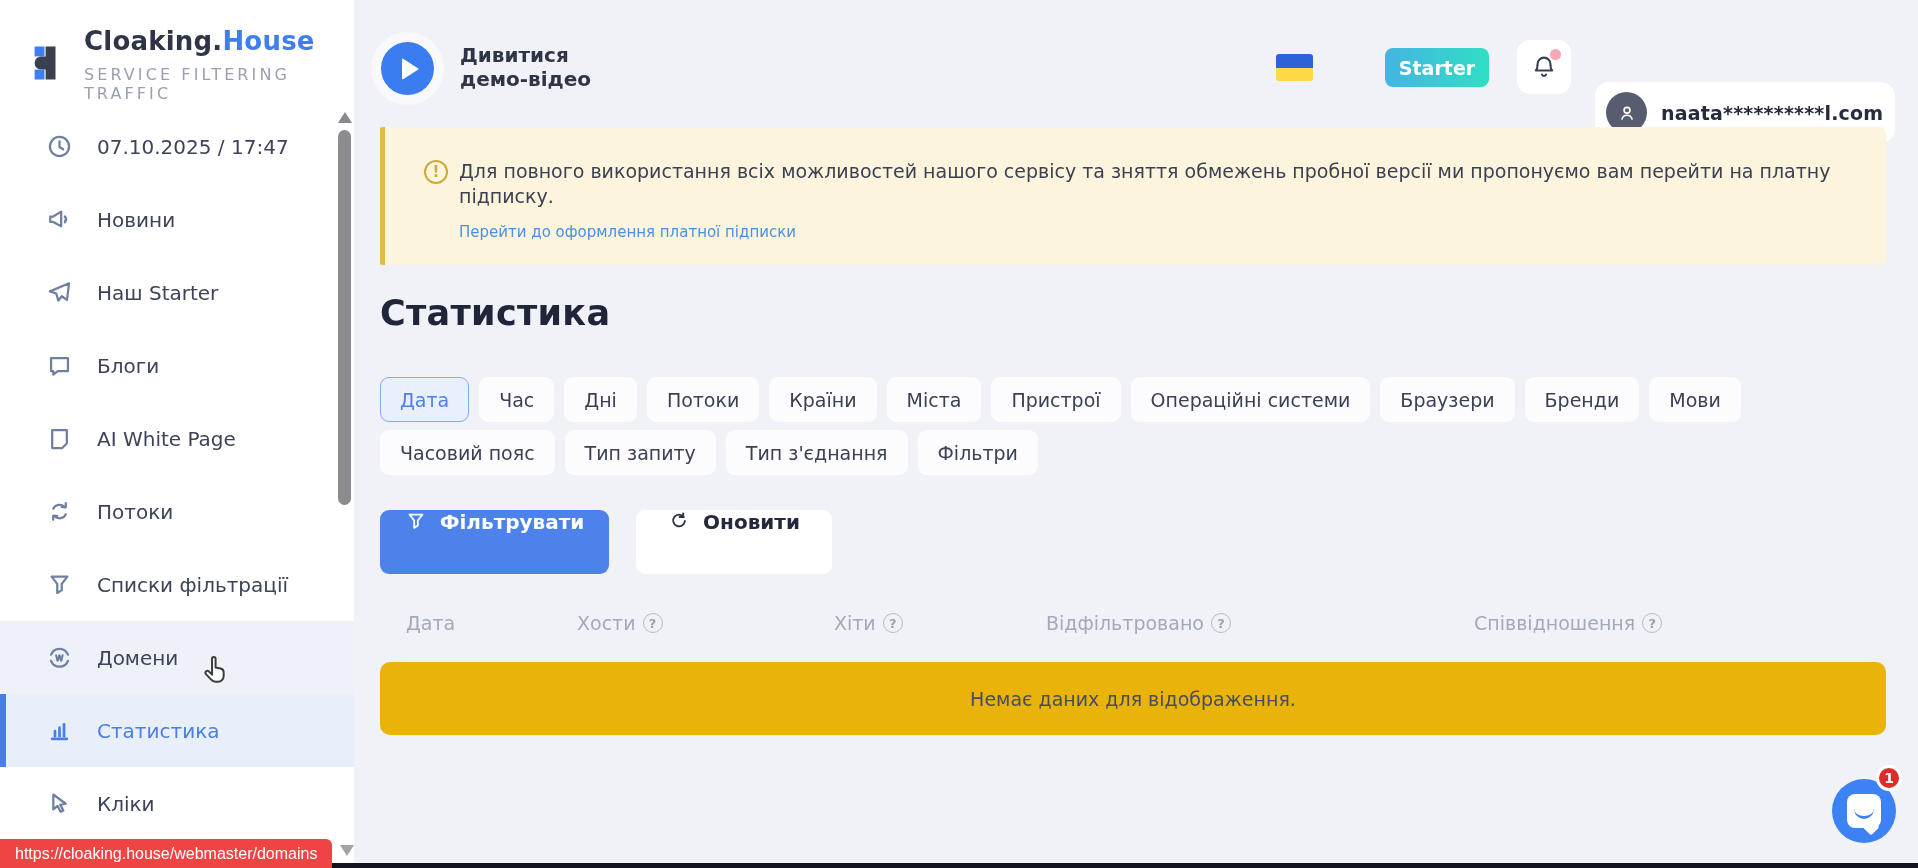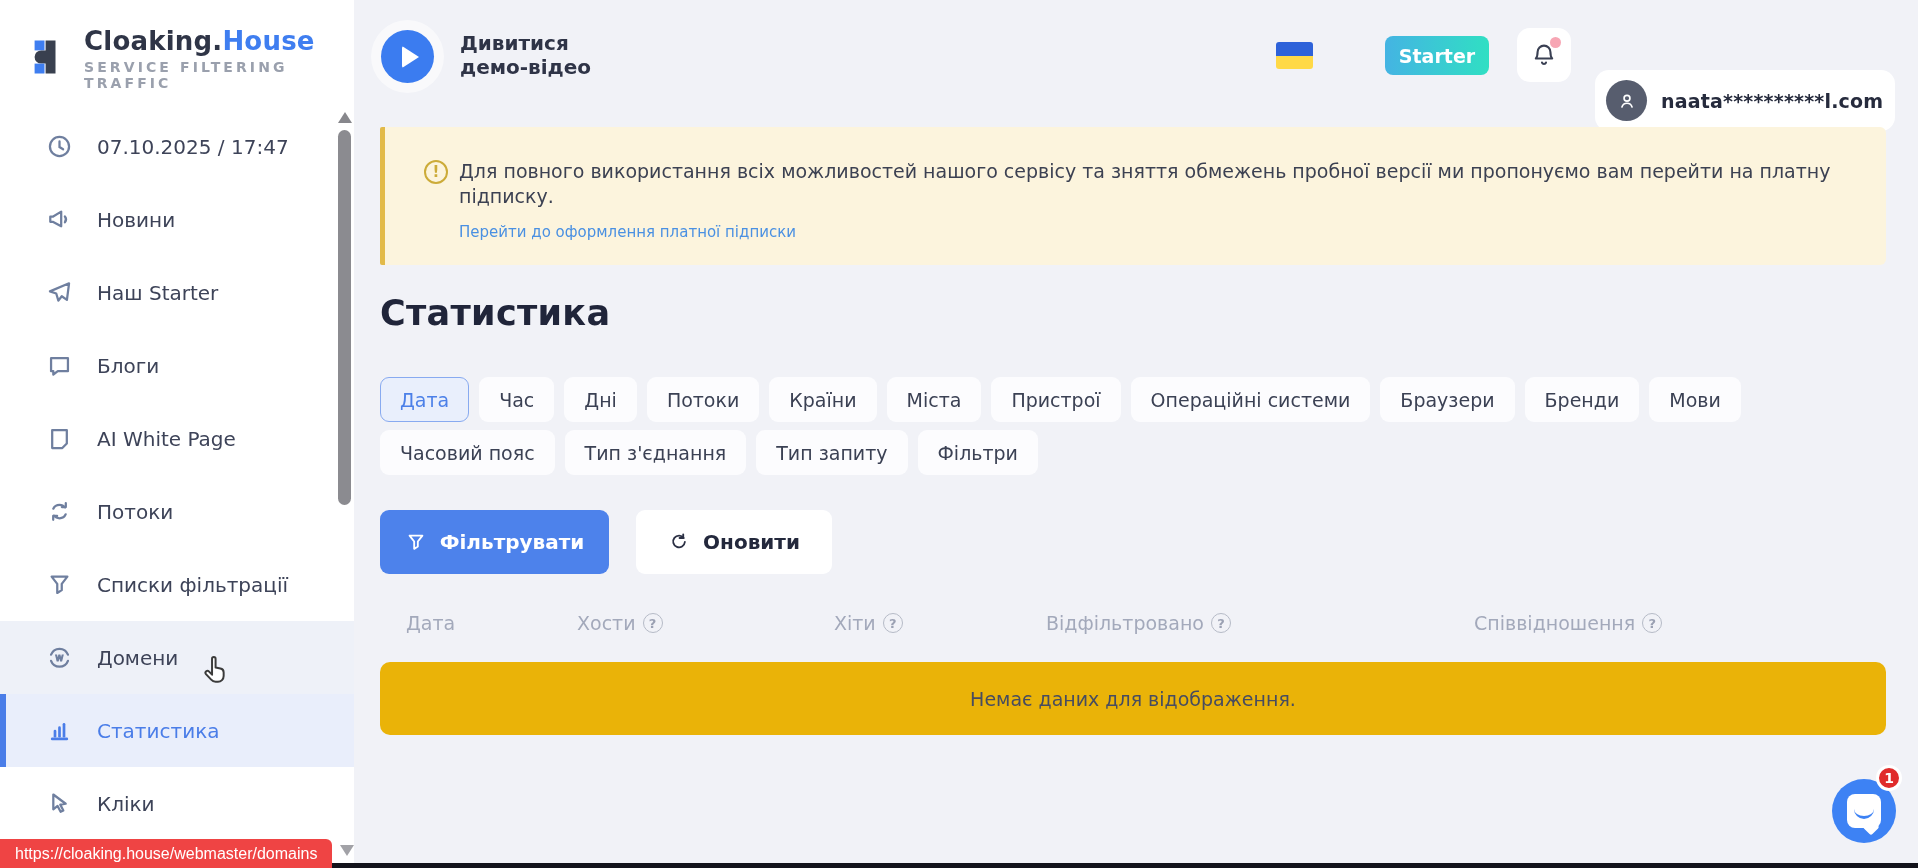--- a/index.html
+++ b/index.html
@@ -5,39 +5,39 @@
   * { margin:0; padding:0; box-sizing:border-box; }
   html,body { width:1918px; height:868px; overflow:hidden; }
   body { font-family:"DejaVu Sans","Liberation Sans",sans-serif; background:#f1f2f7; position:relative; }
   .screen { position:absolute; inset:0; }
 
   
   .sidebar { position:absolute; left:0; top:0; width:354px; height:868px; background:#ffffff; z-index:2; }
   .logo { display:flex; align-items:center; gap:12px; padding:26px 0 0 28px; }
   .logo-text .brand-line { font-size:26px; font-weight:700; color:#2f3547; letter-spacing:.2px; }
   .logo-text .brand-line .accent { color:#3f7ef0; }
-  .logo-text .tagline { font-size:14px; letter-spacing:3.1px; color:#9aa0ad; margin-top:3px; font-weight:700; }
+  .logo-text .tagline { font-size:16px; letter-spacing:3.1px; color:#9aa0ad; margin-top:9px; font-weight:400; }
   .menu { position:absolute; top:110px; left:0; width:354px; }
   .menu-item { height:73px; display:flex; align-items:center; padding-left:46px; gap:24px;
                color:#3d4358; font-size:20px; font-weight:500; position:relative; cursor:pointer; }
   .menu-item .mi-icon { width:27px; height:27px; flex:0 0 27px; color:#6f7f9f; display:flex; align-items:center; justify-content:center; }
   .menu-item.hovered { background:#eef1f8; }
   .menu-item.active { background:#e9eefb; color:#4a7de8; box-shadow:inset 6px 0 0 #4a7de8; }
   .menu-item.active .mi-icon { color:#4a7de8; }
   .mi-icon svg { width:100%; height:100%; }
 
   
   .sb-scroll-thumb { position:absolute; left:338px; top:130px; width:13px; height:375px; border-radius:7px; background:#8b8b90; z-index:3; }
   .sb-arrow-up { position:absolute; left:338px; top:112px; width:0; height:0; z-index:3;
                  border-left:7px solid transparent; border-right:7px solid transparent; border-bottom:11px solid #87878c; }
   .sb-arrow-down { position:absolute; left:340px; top:845px; width:0; height:0; z-index:4;
                  border-left:7px solid transparent; border-right:7px solid transparent; border-top:11px solid #a2a2a7; }
 
   
-  .topbar { position:absolute; left:354px; top:4px; width:1564px; height:105px; }
+  .topbar { position:absolute; left:354px; top:16px; width:1564px; height:105px; }
   .play-btn { position:absolute; left:27px; top:26px; width:53px; height:53px; border-radius:50%;
               background:#3b7cf0; display:flex; align-items:center; justify-content:center; cursor:pointer;
               box-shadow:0 0 0 10px rgba(255,255,255,.55); }
   .play-tri { width:0; height:0; border-top:11px solid transparent; border-bottom:11px solid transparent;
               border-left:17px solid #ffffff; margin-left:5px; border-radius:2px; }
   .demo-label { position:absolute; left:106px; top:27px; width:150px; font-size:20px; line-height:24px;
                 font-weight:700; color:#2f3447; }
   .flag { position:absolute; left:922px; top:38px; width:37px; height:27px; border-radius:3px; overflow:hidden; }
   .flag .f-top { height:50%; background:#2e62d9; }
   .flag .f-bot { height:50%; background:#ffd947; }
@@ -63,21 +63,21 @@
   .banner-link { position:absolute; left:74px; top:96px; font-size:15px; color:#4a90e2; cursor:pointer; }
 
   .page-title { position:absolute; left:380px; top:293px; font-size:35px; font-weight:800; color:#20253a; letter-spacing:.3px; }
 
   .chips { position:absolute; left:380px; top:377px; width:1510px; display:flex; flex-wrap:wrap; gap:8px 10px; }
   .chip { height:45px; padding:0 19px; border-radius:9px; background:#fcfcfe; color:#3b4154; font-size:19px;
           display:flex; align-items:center; cursor:pointer; border:1.5px solid transparent; }
   .chip.active { background:#e9effc; color:#4c80e8; border-color:#88aaf0; }
 
   .action-row { position:absolute; left:380px; top:510px; display:flex; gap:27px; }
-  .btn { height:64px; border-radius:9px; font-size:20px; font-weight:600; display:flex; align-items:center;
+  .btn { height:64px; border-radius:9px; font-size:20px; font-weight:600; display:flex; 
          justify-content:center; gap:13px; cursor:pointer; }
   .btn svg { width:22px; height:22px; }
   .btn-filter { width:229px; background:#4d82eb; color:#ffffff; }
   .btn-refresh { width:196px; background:#ffffff; color:#23283c; }
 
   .thead { position:absolute; left:380px; top:612px; width:1506px; height:34px; color:#a3a9bb; font-size:19px; font-weight:500; }
   .th { position:absolute; display:flex; align-items:center; gap:7px; white-space:nowrap; }
   .help-q { width:20px; height:20px; border-radius:50%; border:1.5px solid #b6bbc7; color:#9ba1b3;
             font-size:13px; font-weight:700; display:flex; align-items:center; justify-content:center; cursor:pointer; }
 
@@ -268,22 +268,22 @@
     <div class="chip">Дні</div>
     <div class="chip">Потоки</div>
     <div class="chip">Країни</div>
     <div class="chip">Міста</div>
     <div class="chip">Пристрої</div>
     <div class="chip">Операційні системи</div>
     <div class="chip">Браузери</div>
     <div class="chip">Бренди</div>
     <div class="chip">Мови</div>
     <div class="chip">Часовий пояс</div>
+    <div class="chip">Тип запиту</div>
     <div class="chip">Тип з'єднання</div>
-    <div class="chip">Тип запиту</div>
     <div class="chip">Фільтри</div>
   </div>
 
   <div class="action-row">
     <div class="btn btn-filter">
       <svg viewBox="0 0 24 24" fill="none" stroke="#ffffff" stroke-width="2" stroke-linejoin="round">
           <path d="M5 5h14l-5 6.5V17l-4 2.5v-8L5 5z"></path>
         </svg>
       <span>Фільтрувати</span>
     </div>

